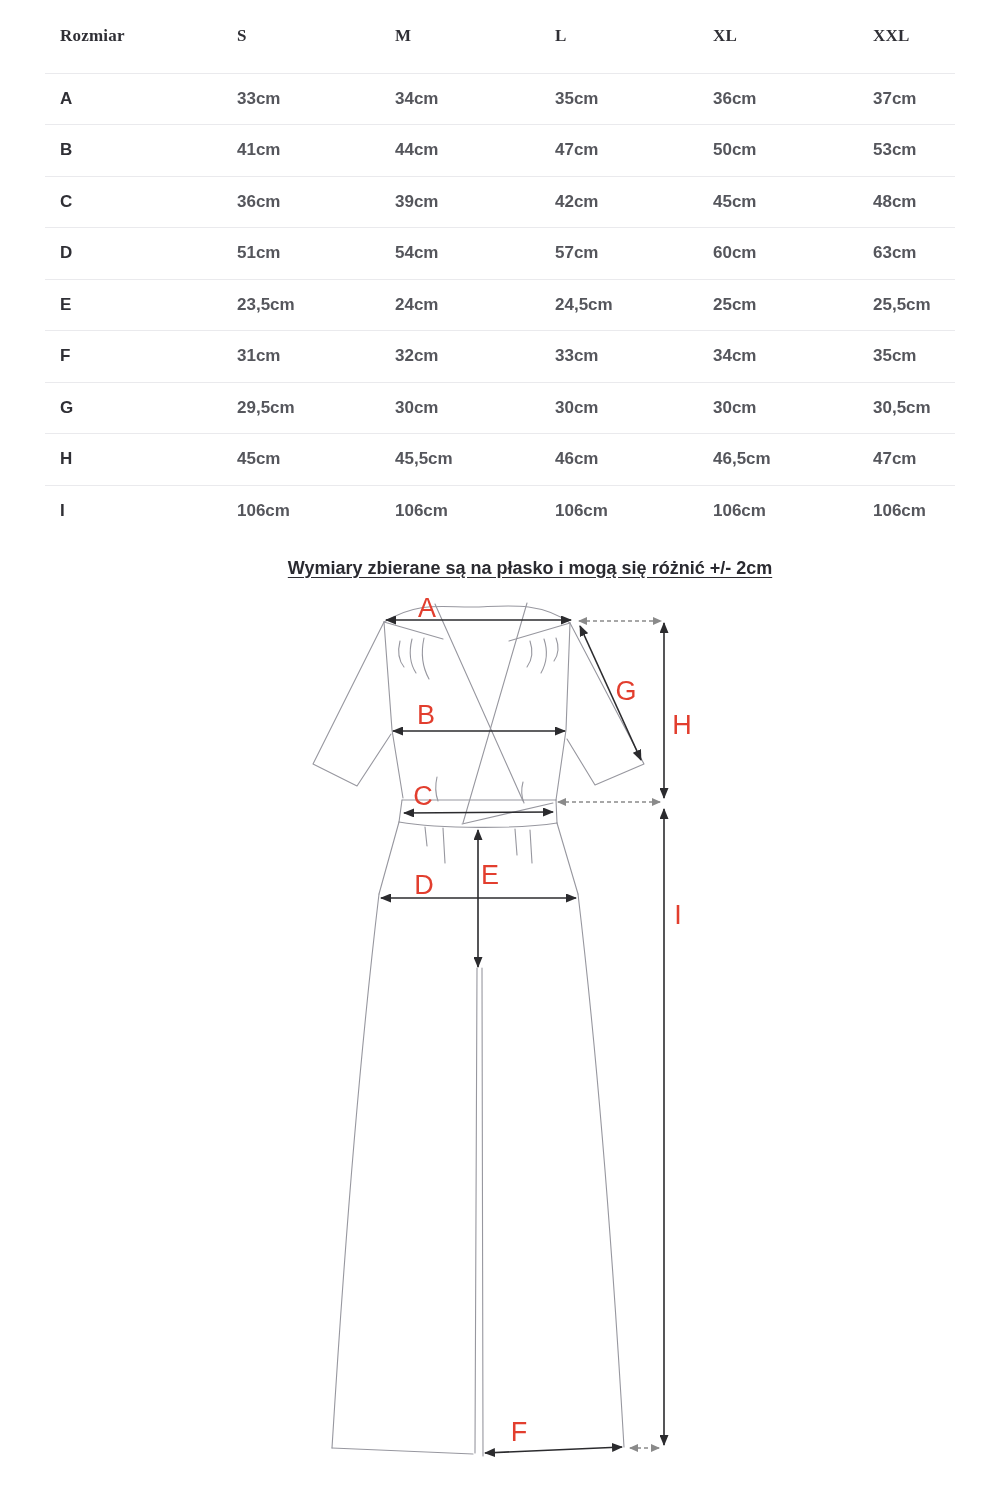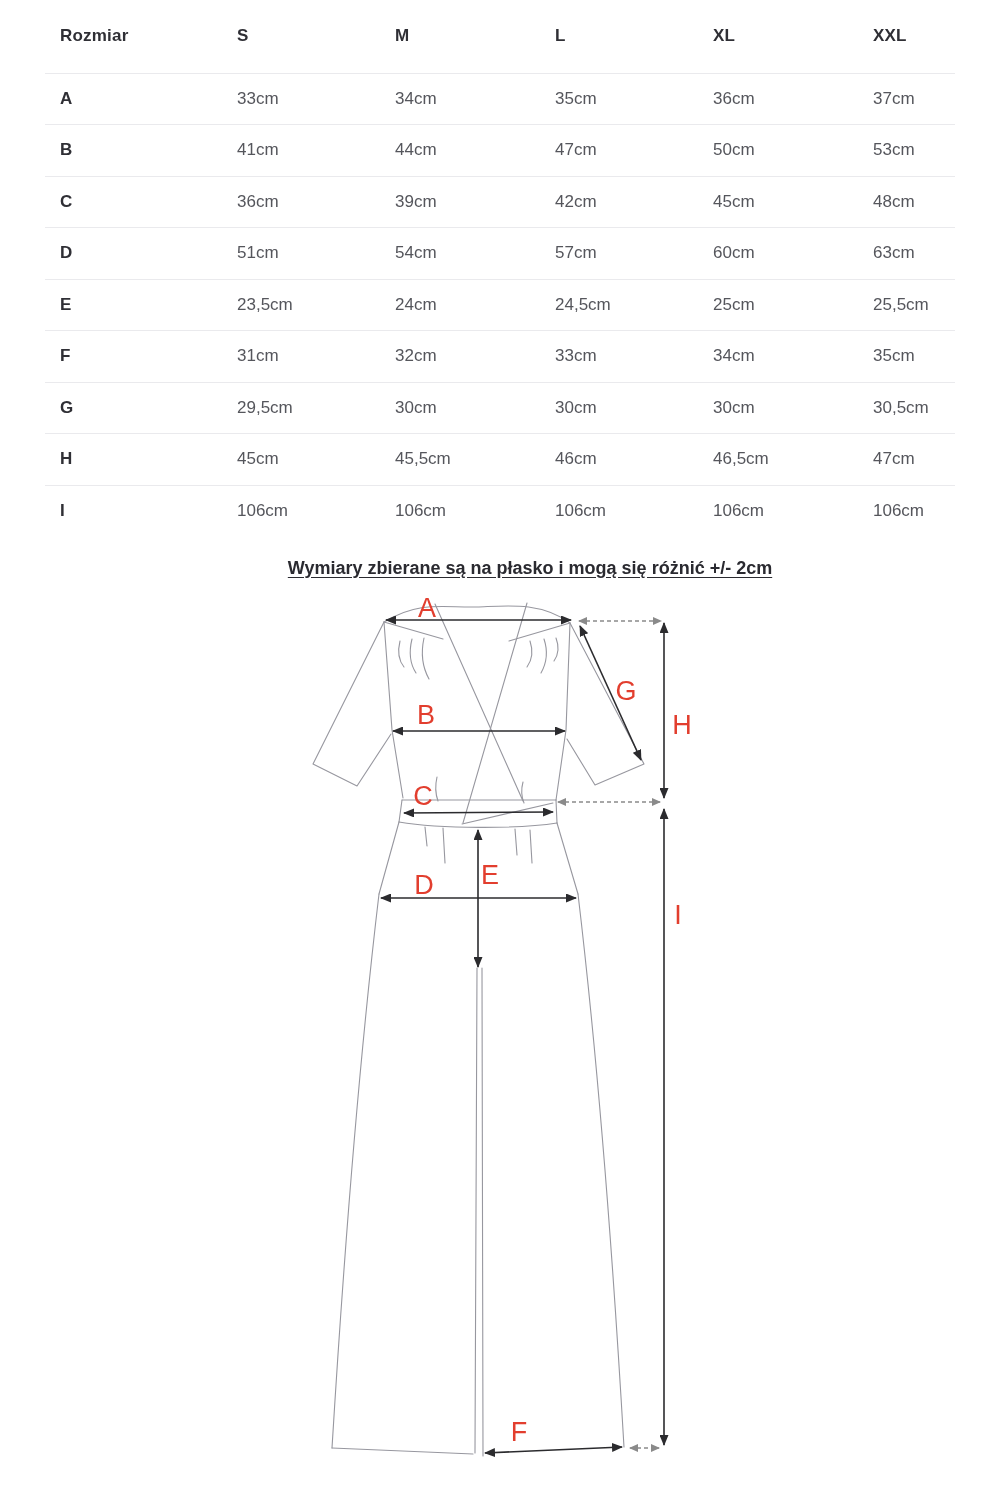--- a/index.html
+++ b/index.html
@@ -19,32 +19,32 @@
     overflow:hidden;
   }
   .table-wrap{margin:0 45px;width:910px;}
   table.size-table{
     border-collapse:collapse;table-layout:fixed;width:910px;
   }
   table.size-table thead th{
     height:73px;vertical-align:middle;text-align:left;
     font-size:17px;font-weight:bold;color:var(--text_dark);
     border-bottom:1px solid var(--table_border);
-    padding:0;letter-spacing:.2px;
+    padding:0;letter-spacing:.2px;font-family:Liberation Serif, serif;
   }
   table.size-table tbody th,
   table.size-table tbody td{
     height:51.5px;vertical-align:middle;text-align:left;
     font-size:17px;padding:0;
     border-bottom:1px solid var(--table_border);
   }
   table.size-table tbody tr:last-child th,
   table.size-table tbody tr:last-child td{border-bottom:none;}
   table.size-table tbody th{font-weight:bold;color:var(--text_dark);}
-  table.size-table tbody td{font-weight:normal;color:var(--text_gray);}
+  table.size-table tbody td{font-weight:bold;color:var(--text_gray);}
   table.size-table tr > *:first-child{padding-left:15px;}
   .note{
     margin-top:20px;height:22px;line-height:22px;
     text-align:center;transform:translateX(30px);
     font-size:18px;font-weight:bold;color:#2a2a30;
     text-decoration:underline;text-underline-offset:3px;
   }
   svg.diagram{display:block;}
   .garment path{fill:none;stroke:var(--garment_line);stroke-width:1.1;stroke-linecap:round;stroke-linejoin:round;}
   .arrow{stroke:var(--arrow_dark);stroke-width:1.6;}

